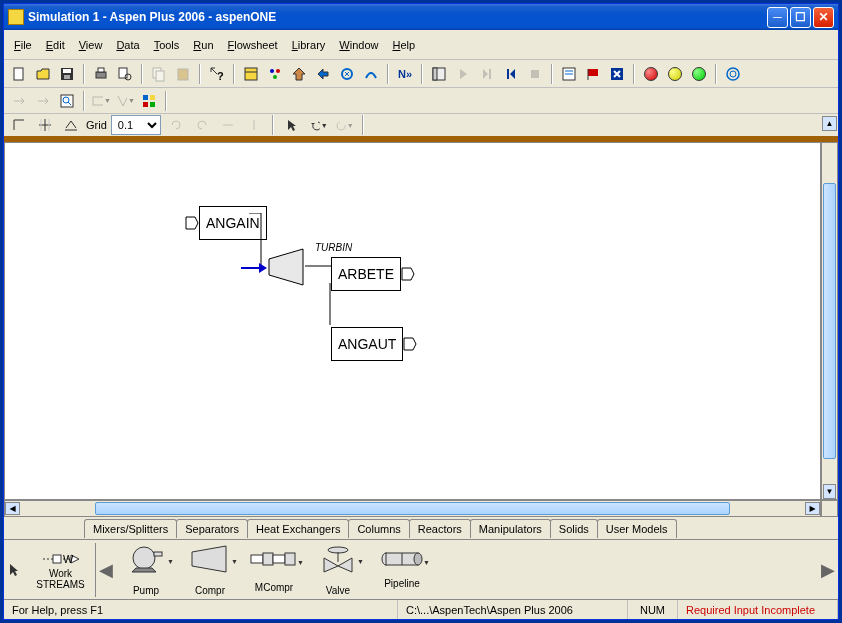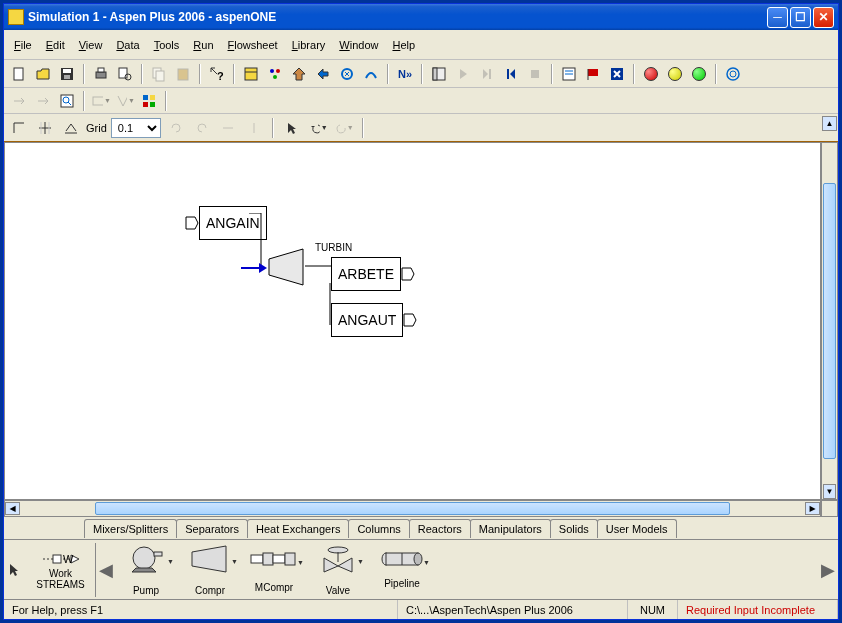--- a/index.html
+++ b/index.html
@@ -16,21 +16,21 @@
 .menu-item { padding: 2px 6px; cursor: pointer; }
 .menu-item span { text-decoration: underline; }
 .toolbar { height: 28px; background: #ece9d8; display: flex; align-items: center; padding: 2px 4px; gap: 2px; border-bottom: 1px solid #c0c0c0; }
 .toolbar2 { height: 26px; background: #ece9d8; display: flex; align-items: center; padding: 2px 4px; gap: 2px; border-bottom: 1px solid #c0c0c0; }
 .tb-btn { width: 22px; height: 22px; display: flex; align-items: center; justify-content: center; border: 1px solid transparent; cursor: pointer; }
 .tb-sep { width: 2px; height: 20px; border-left: 1px solid #a0a0a0; border-right: 1px solid #fff; margin: 0 3px; }
 .tb-light { width: 14px; height: 14px; border-radius: 50%; border: 1px solid #333; }
 .light-red { background: radial-gradient(circle at 30% 30%, #ff8888, #cc0000); }
 .light-yellow { background: radial-gradient(circle at 30% 30%, #ffff88, #cccc00); }
 .light-green { background: radial-gradient(circle at 30% 30%, #88ff88, #00cc00); }
-.grid-area { height: 28px; background: #ece9d8; display: flex; align-items: center; padding: 2px 4px; gap: 4px; border-bottom: 1px solid #a16207; position: relative; }
+.grid-area { height: 28px; background: #ece9d8; display: flex; align-items: center; padding: 2px 4px; gap: 4px; border-bottom: 6px solid #a16207; position: relative; }
 .grid-label { font-size: 11px; }
 .grid-select { width: 50px; height: 20px; border: 1px solid #7f9db9; background: white; font-size: 11px; padding: 0 2px; }
 .canvas-wrap { flex: 1; position: relative; background: #ece9d8; display: flex; }
 .canvas { flex: 1; background: white; border: 1px solid #888; margin: 0; position: relative; overflow: hidden; }
 .vscroll { width: 17px; background: #ece9d8; border: 1px solid #888; position: relative; }
 .vscroll-thumb { position: absolute; top: 40px; left: 1px; right: 1px; bottom: 40px; background: linear-gradient(to right, #cce4ff, #aad4ff); border: 1px solid #5e9cd8; border-radius: 2px; }
 .vscroll-arrow { position: absolute; left: 1px; right: 1px; height: 15px; background: #d4e6ff; border: 1px solid #888; display: flex; align-items: center; justify-content: center; font-size: 8px; }
 .hscroll-wrap { height: 17px; display: flex; background: #ece9d8; }
 .hscroll { flex: 1; border: 1px solid #888; position: relative; }
 .hscroll-thumb { position: absolute; left: 90px; top: 1px; bottom: 1px; right: 90px; background: linear-gradient(to bottom, #cce4ff, #aad4ff); border: 1px solid #5e9cd8; border-radius: 2px; }
@@ -362,36 +362,36 @@
         </svg>
 
       <svg class="block" style="left:236px; top:115px;" width="30" height="20">
           <line x1="0" y1="10" x2="22" y2="10" stroke="#00c" stroke-width="2"></line>
           <path d="M18 5 L26 10 L18 15 Z" fill="#00c"></path>
         </svg>
 
       <svg class="block" style="left:262px; top:104px;" width="40" height="40">
           <path d="M2 12 L36 2 L36 38 L2 28 Z" fill="#e8e8e8" stroke="#000"></path>
         </svg>
-      <div class="block" style="left:310px; top:99px; font-size:10px;">TURBIN</div>
+      <div class="block" style="left:310px; top:99px; font-size:10px;font-style:italic;">TURBIN</div>
 
       <svg class="block" style="left:300px; top:118px;" width="28" height="10">
           <line x1="0" y1="5" x2="28" y2="5" stroke="#000"></line>
         </svg>
       <div class="block" style="left:326px; top:114px; display:flex; align-items:center;">
         <div class="block-label">ARBETE</div>
         <svg width="14" height="14">
             <path d="M1 1 L10 1 L13 7 L10 13 L1 13 Z" fill="white" stroke="#000"></path>
           </svg>
       </div>
 
       <svg class="block" style="left:320px; top:140px;" width="10" height="42">
           <line x1="5" y1="0" x2="5" y2="42" stroke="#000"></line>
         </svg>
-      <div class="block" style="left:326px; top:160px; display:flex; align-items:center;">
+      <div class="block" style="left:326px; top:184px; display:flex; align-items:center;">
         <div class="block-label">ANGAUT</div>
         <svg width="14" height="14">
             <path d="M1 1 L10 1 L13 7 L10 13 L1 13 Z" fill="white" stroke="#000"></path>
           </svg>
       </div>
     </div>
     <div class="vscroll">
       <div class="vscroll-thumb"></div>
       <div class="vscroll-arrow" style="bottom:0">▼</div>
     </div>

